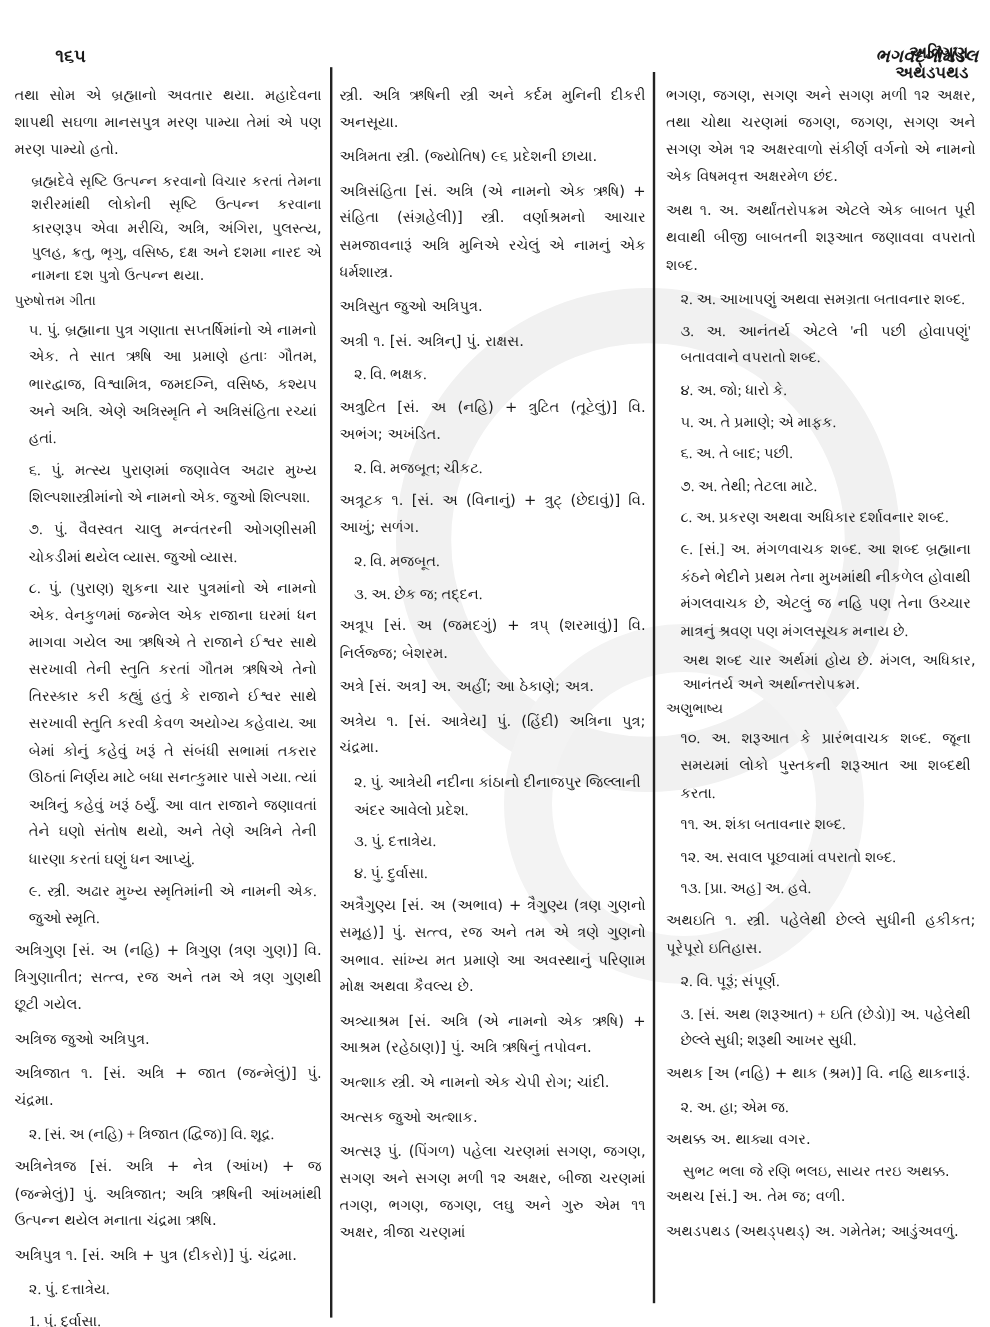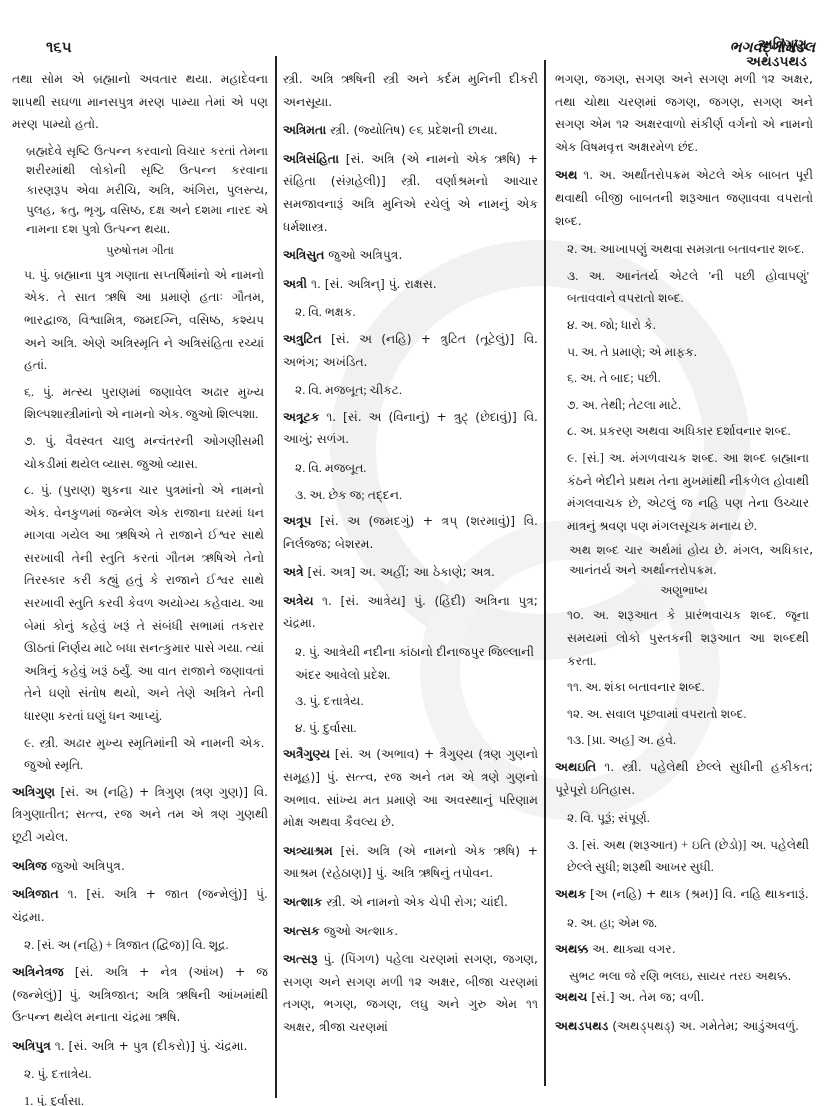--- a/index.html
+++ b/index.html
@@ -30,24 +30,24 @@
     position:absolute; top:68px; font-size:12.3px; line-height:22.6px;
     text-align:justify;
   }
   .col1 { left:12px; width:256px; }
   .col2 { left:283px; width:255px; }
   .col3 { left:555px; width:258px; }
   .rule { position:absolute; top:56px; bottom:8px; width:2px; background:#222; }
   .rule1 { left:275px; }
   .rule2 { left:544px; top:60px; bottom:20px; }
   .entry { margin:0 0 6px 0; }
-  .hw { font-weight:bold; }
+  .hw { font-weight:normal; }
   .sense { margin:4px; padding-left:8px;font-family:Liberation Serif, serif; }
   .quote { font-size:12px; line-height:19.6px; padding-left:14px; margin:0; }
-  .src { text-align:center; font-size:11.5px; margin:0; line-height:20px; }
+  .src { text-align:left; font-size:11.5px; margin:0; line-height:20px; }
   p { margin:0; }
 </style>
 </head>
 <body>
 
 <div class="watermark"></div>
 <div class="watermark2"></div>
 
 <div class="header">
   <span class="pageno">૧૬૫</span>

